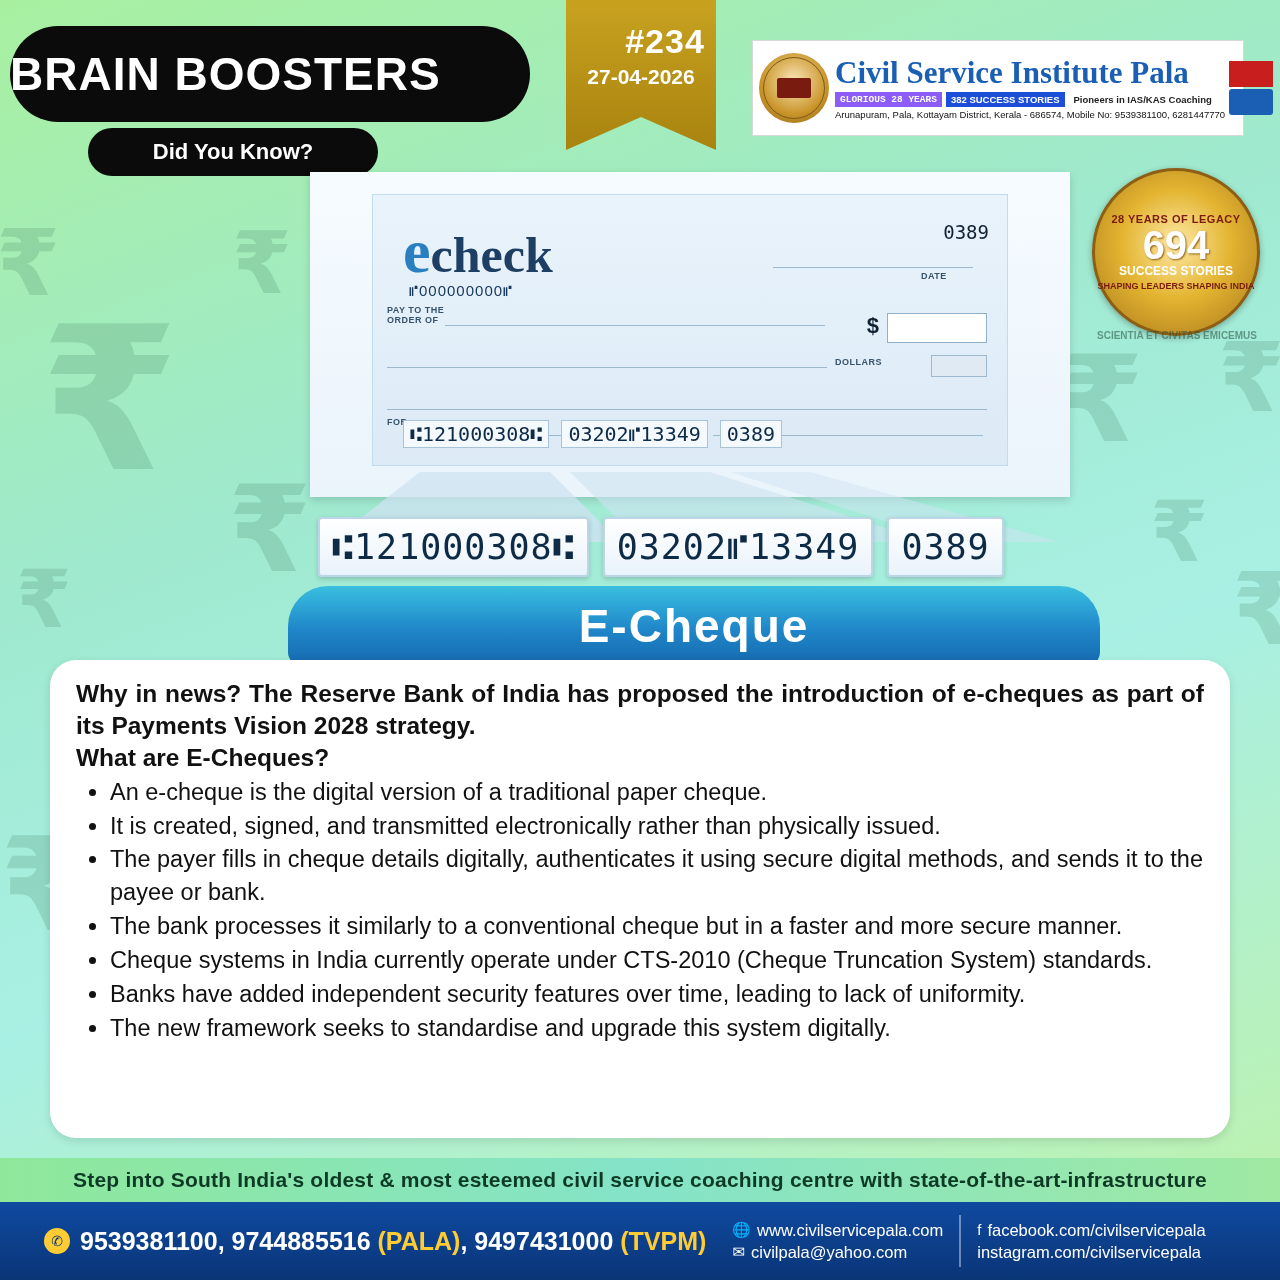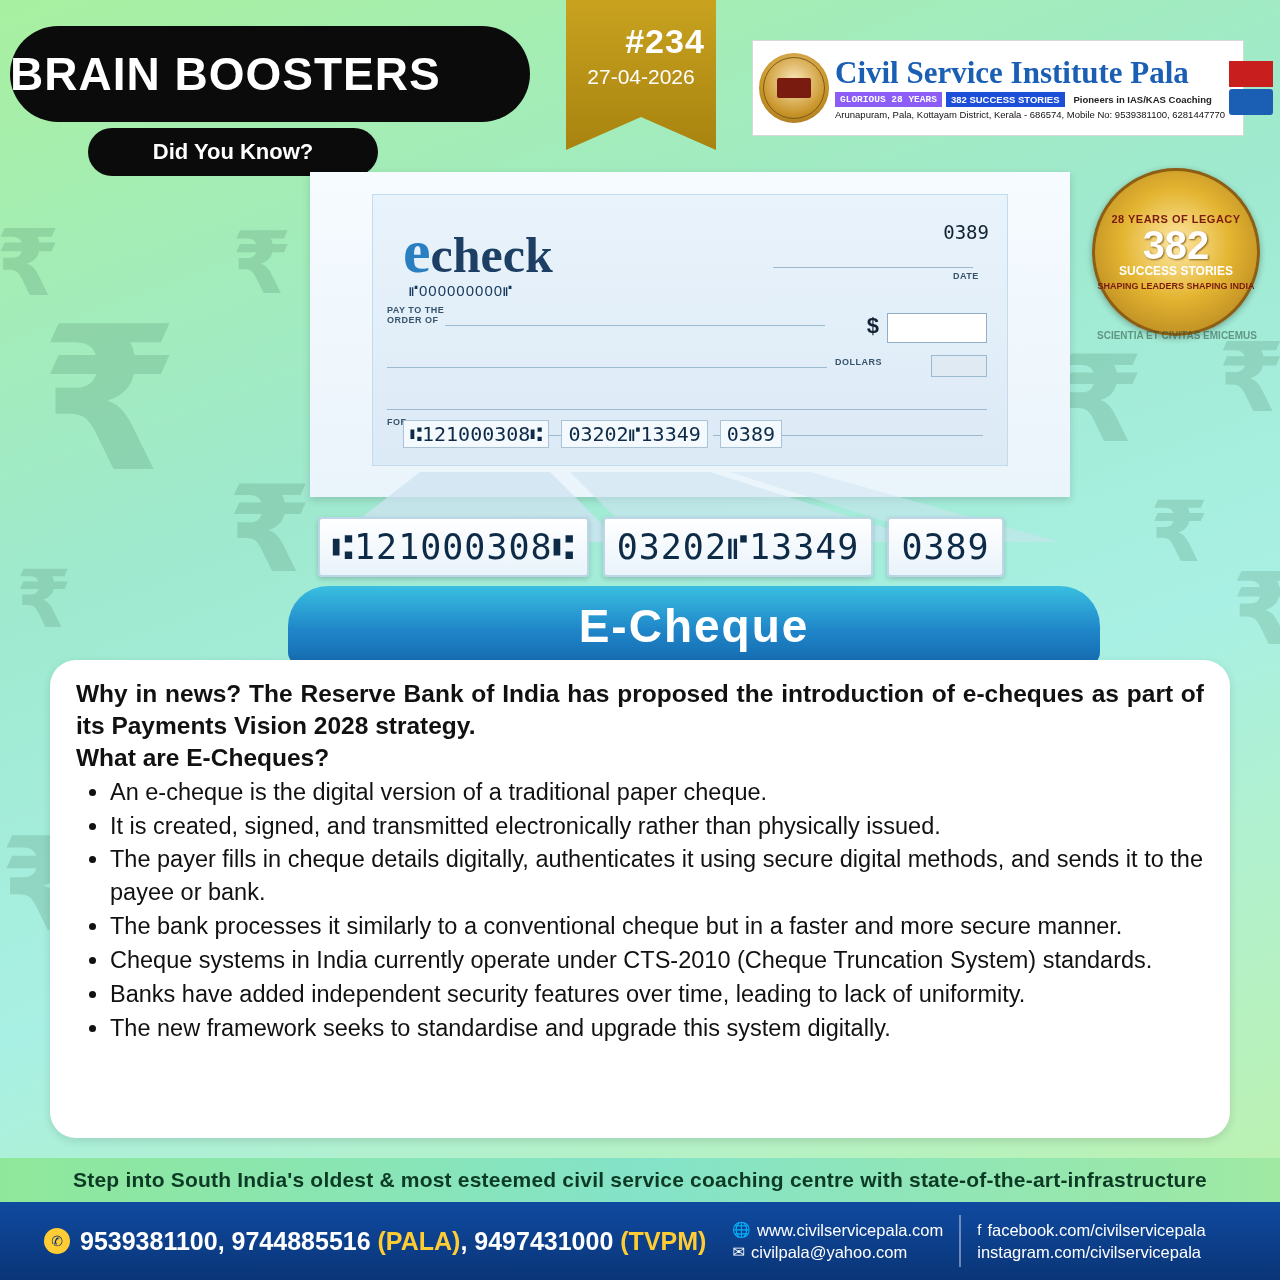--- a/index.html
+++ b/index.html
@@ -47,21 +47,21 @@
   
   .ribbon {
     position: absolute; left: 566px; top: 0;
     width: 150px; height: 150px;
     background: linear-gradient(180deg,#c8a21f 0%, #a8830f 100%);
     clip-path: polygon(0 0, 100% 0, 100% 100%, 50% 78%, 0 100%);
     text-align: center; padding-top: 22px;
     box-shadow: 0 2px 4px rgba(0,0,0,.25);
   }
   .ribbon .num { color:#fff; font-size: 34px; font-weight: 800; letter-spacing: 1px; padding-left: 48px; }
-  .ribbon .date { color:#fff; font-size: 21px; font-weight: 400; margin-top: 4px; }
+  .ribbon .date { color:#fff; font-size: 21px; font-weight: 700; margin-top: 4px; }
 
   
   .inst-card {
     position: absolute; left: 752px; top: 40px;
     width: 492px; height: 96px;
     background: #fff; border: 1px solid #d8d8d8;
     display: flex; align-items: center; padding: 16px 6px;
   }
   .inst-emblem {
     width: 70px; height: 70px; border-radius: 50%;
@@ -243,41 +243,41 @@
       <div class="inst-addr">Arunapuram, Pala, Kottayam District, Kerala - 686574, Mobile No: 9539381100, 6281447770</div>
     </div>
     <div class="inst-logos">
       <div class="sq"></div>
       <div class="sq2"></div>
     </div>
   </div>
 
   <div class="seal">
     <div class="legacy">28 YEARS OF LEGACY</div>
-    <div class="num382">382</div>
+    <div class="num382">694</div>
     <div class="succ">SUCCESS STORIES</div>
     <div class="tag">SHAPING LEADERS SHAPING INDIA</div>
   </div>
   <div class="seal-caption">SCIENTIA ET CIVITAS EMICEMUS</div>
 
   <div class="cheque-art">
     <div class="cheque-white">
       <div class="cheque-inner">
 
         <div class="echeck-logo">
           <div class="row">
             <span class="e">e</span>
             <span class="check">check</span>
           </div>
         </div>
         <div class="micr-small">⑈000000000⑈</div>
         <div class="chq-num">0389</div>
 
         <div class="line" style="left:400px; top:72px; width:200px;"></div>
-        <div class="lbl" style="left:580px; top:76px;">DATE</div>
+        <div class="lbl" style="left:548px; top:76px;">DATE</div>
 
         <div class="lbl" style="left:14px; top:110px;">PAY TO THE</div>
         <div class="lbl" style="left:14px; top:120px;">ORDER OF</div>
         <div class="line" style="left:72px; top:130px; width:380px;"></div>
         <div class="dollar">$</div>
         <div class="amt-box"></div>
 
         <div class="line" style="left:14px; top:172px; width:440px;"></div>
         <div class="lbl" style="left:462px; top:162px;">DOLLARS</div>
         <div class="sec-icon"></div>

